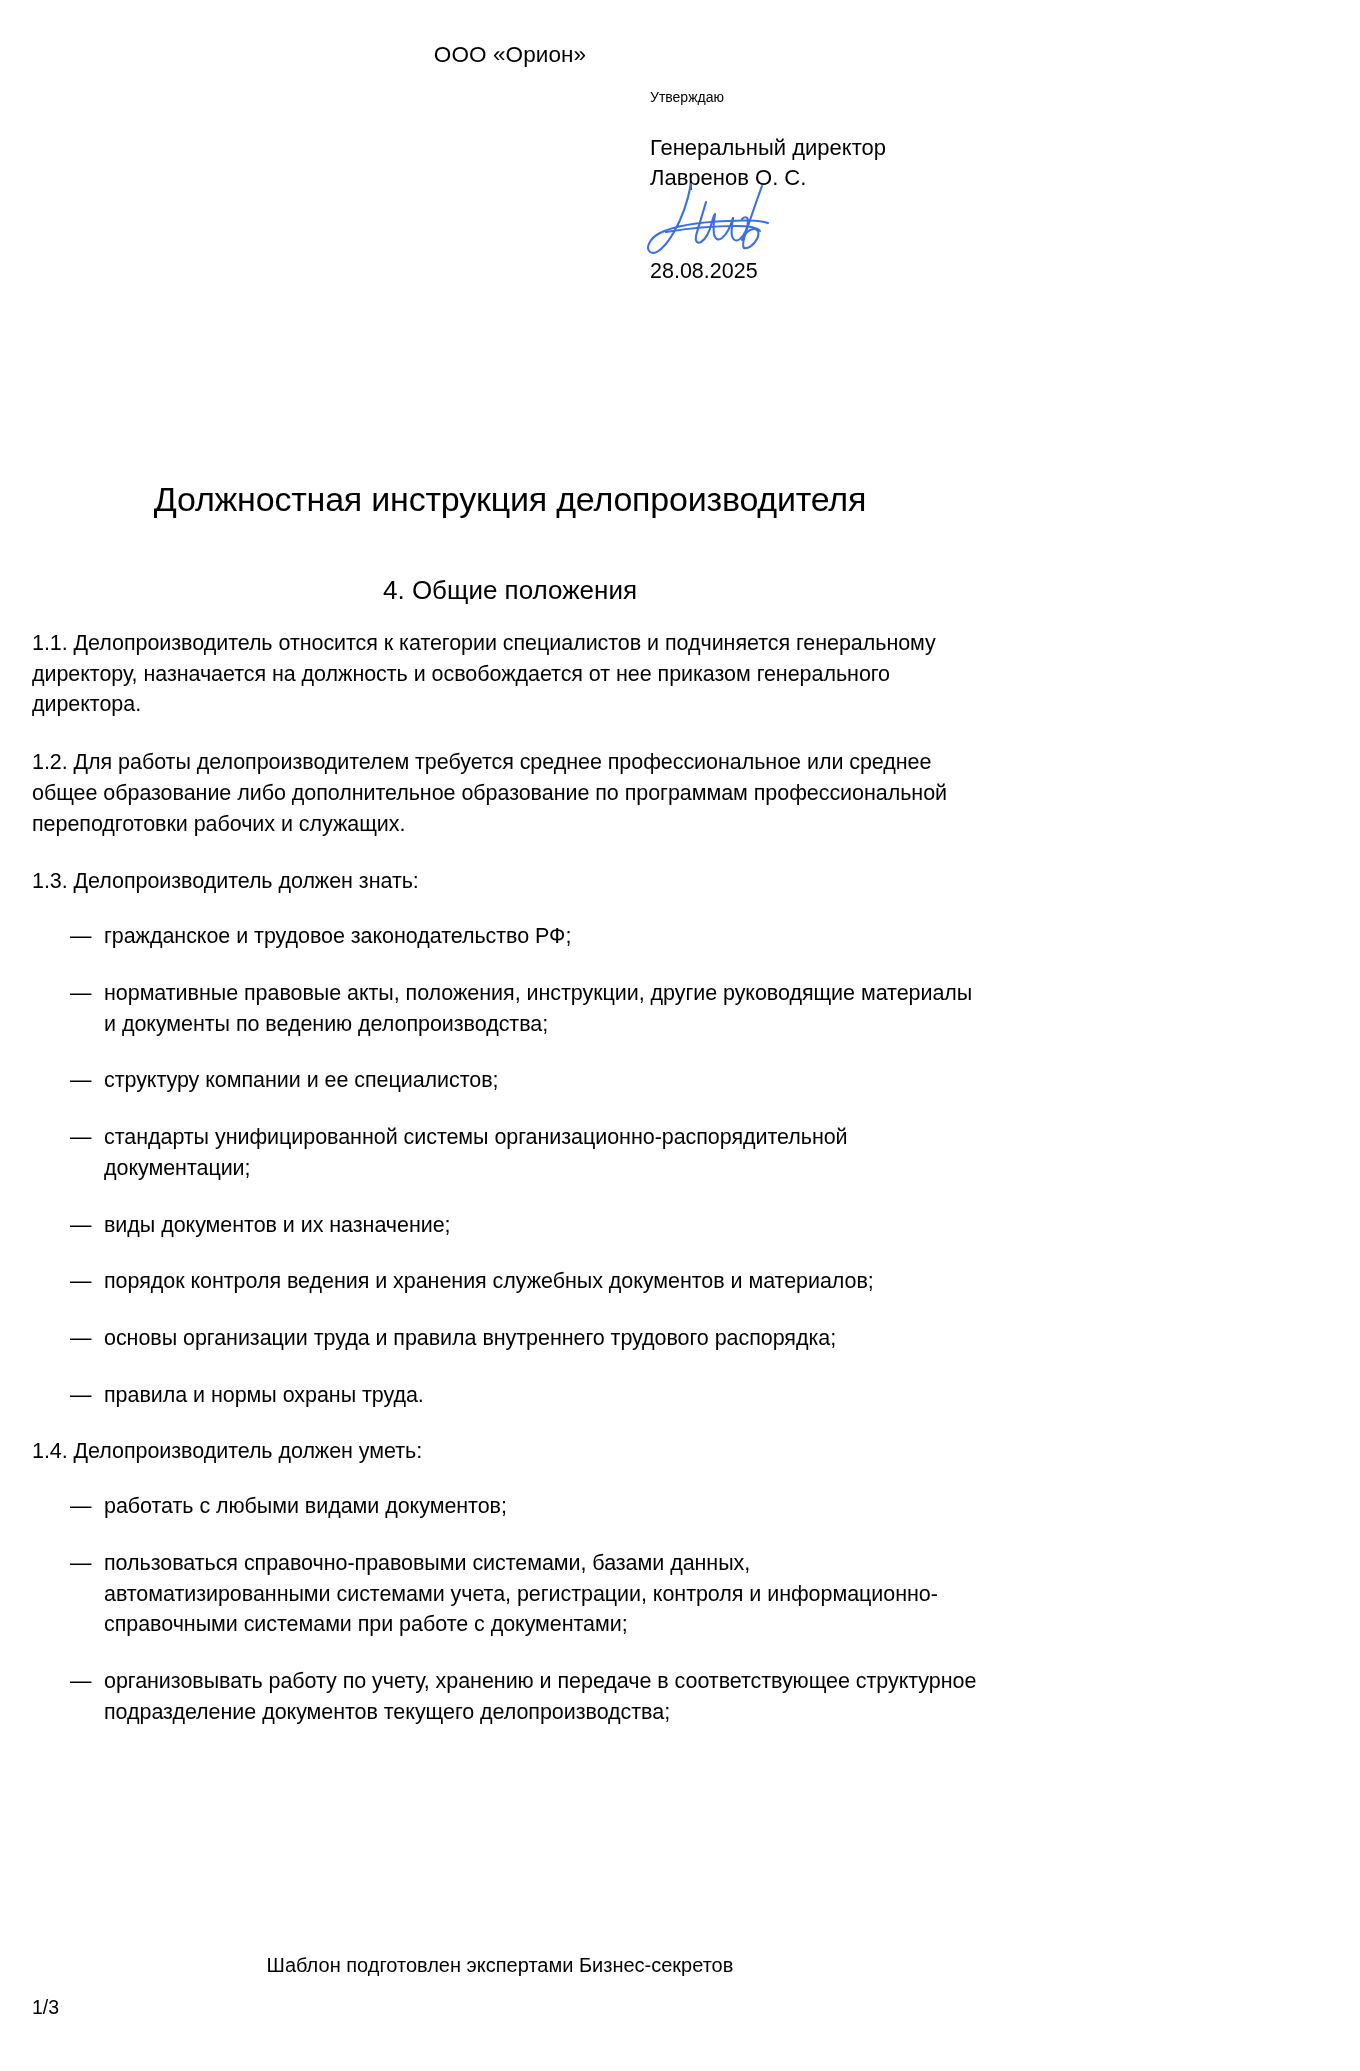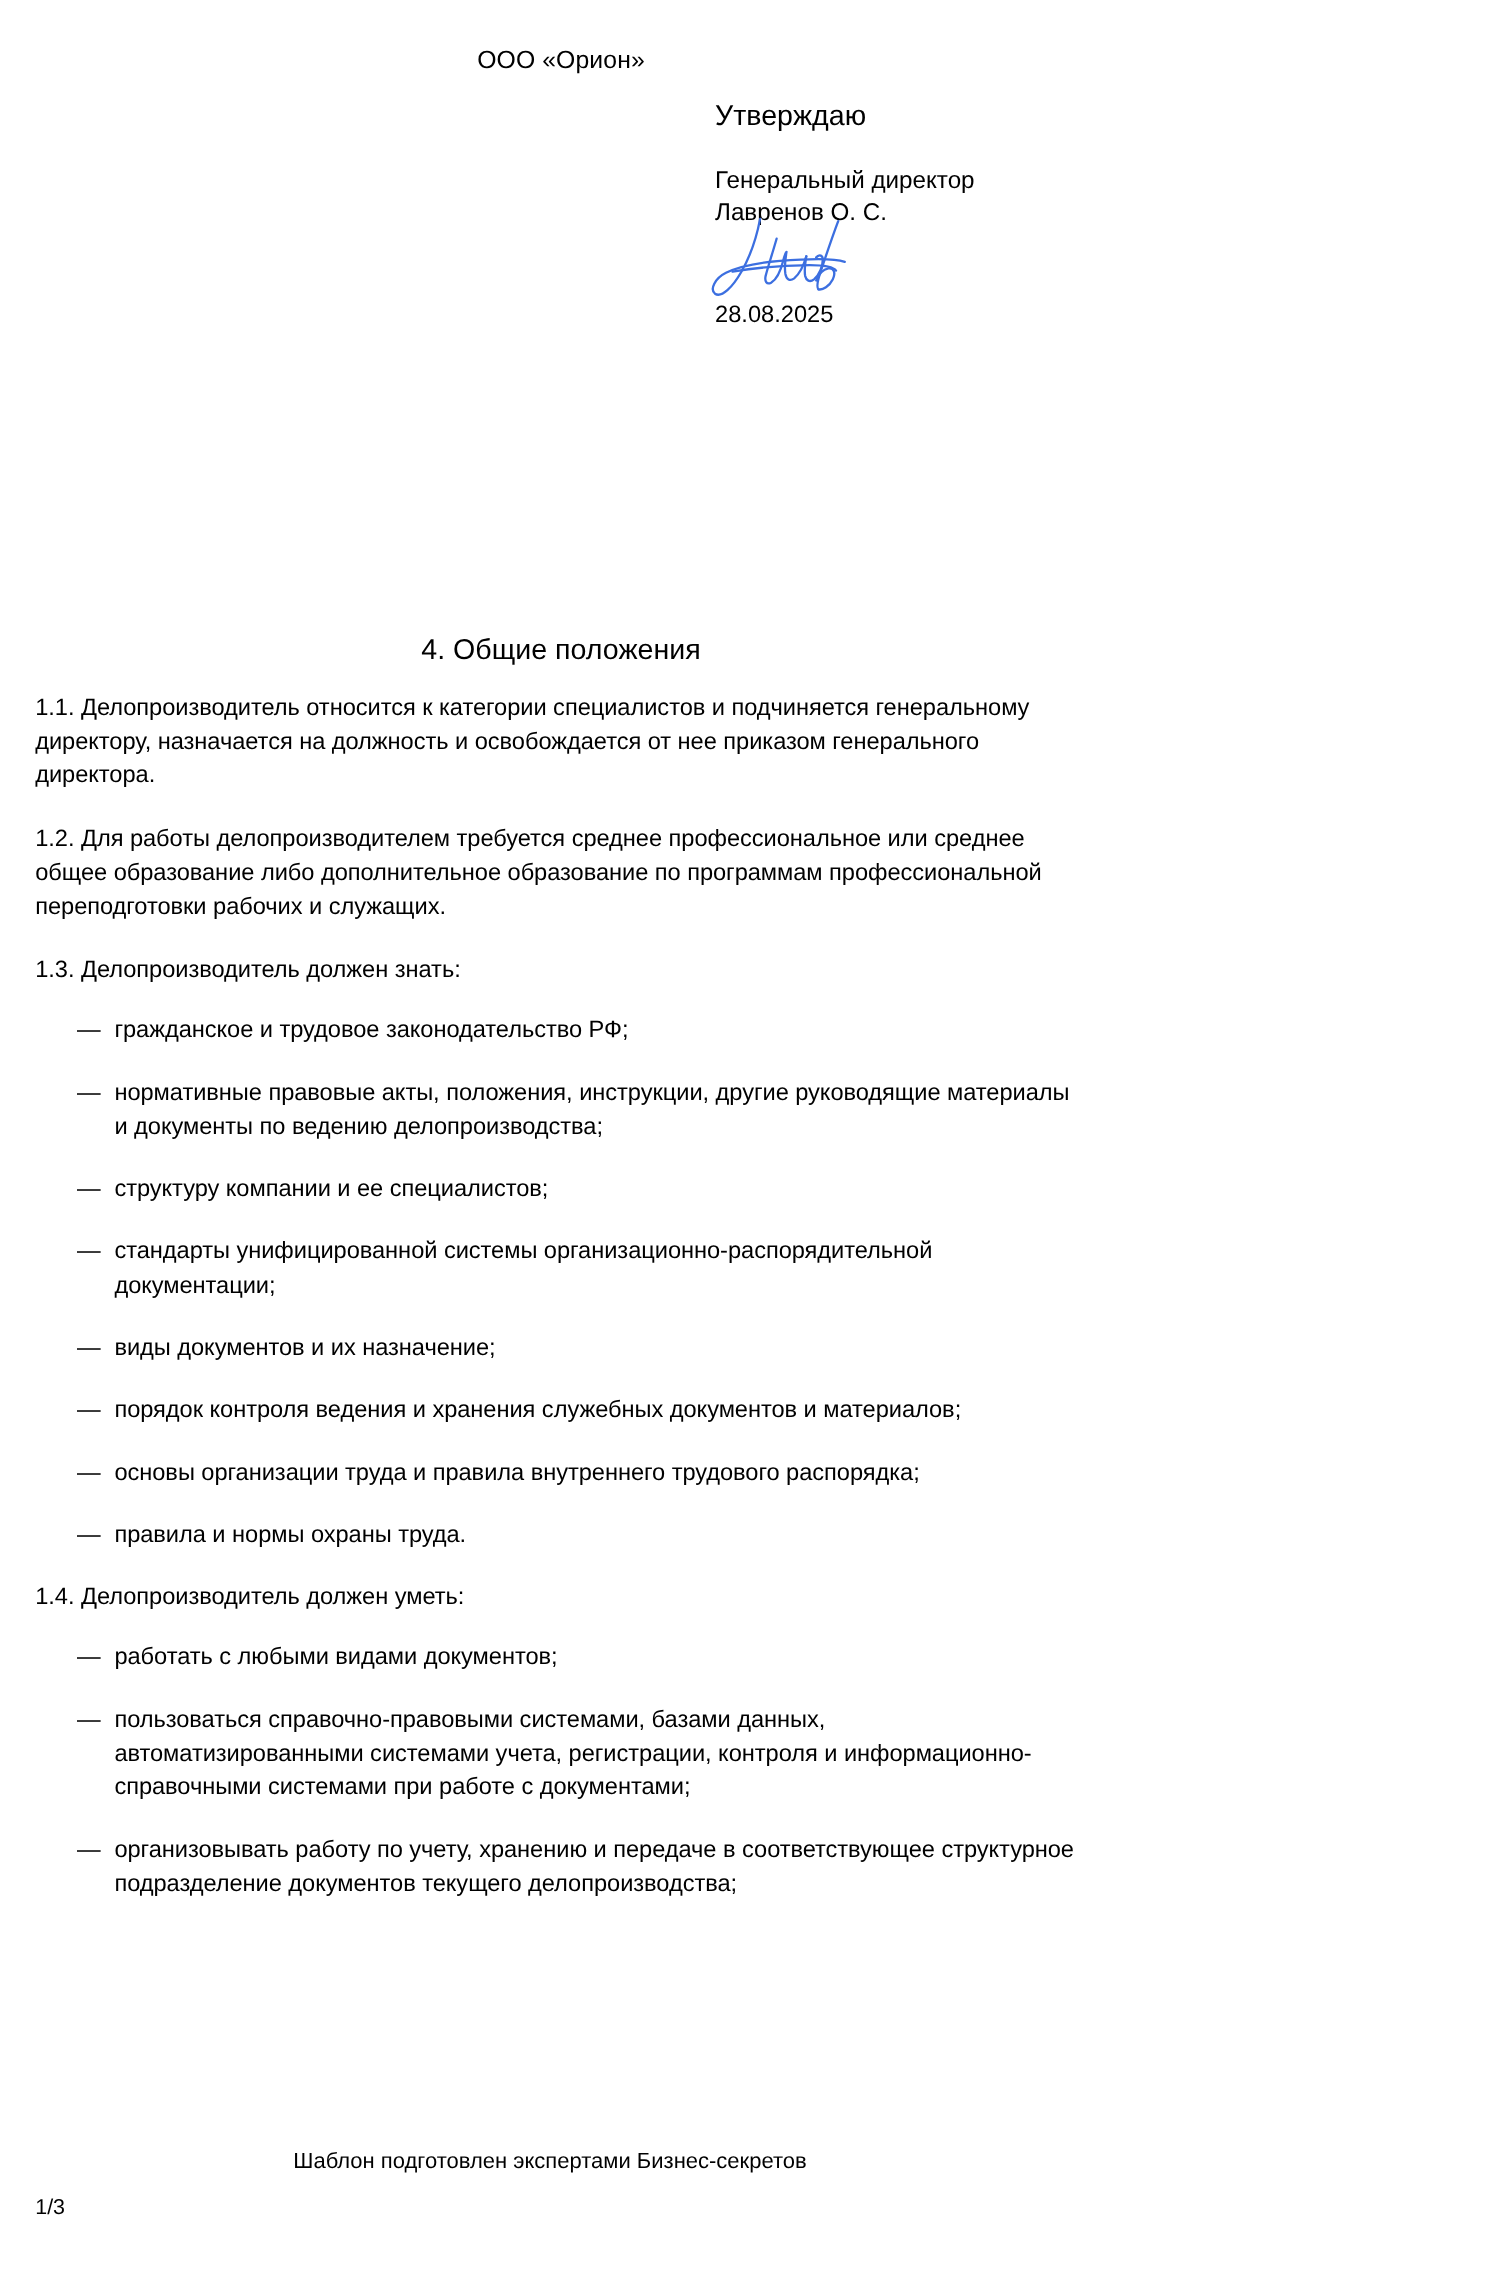--- a/index.html
+++ b/index.html
@@ -42,21 +42,21 @@
     line-height: 1.3;
     letter-spacing: 0.1px;
   }
   .approve-block {
     position: absolute;
     left: 650px;
     top: 88px;
     width: 360px;
   }
   .approve-line {
-    font-size: 26px;
+    font-size: 14px;
     line-height: 1.32;
   }
   .approve-gap {
     height: 27px;
   }
   .approver-role {
     font-size: 22px;
     line-height: 1.32;
     white-space: nowrap;
   }
@@ -188,20 +188,21 @@
             <path d="M118 4 C112 20, 106 38, 102 50 C99 59, 98 64, 100 66"></path>
             <path d="M100 66 C104 67, 110 63, 113 57 C116 51, 114 46, 109 47
                      C104 48, 100 53, 98 58"></path>
           </g>
         </svg>
       </div>
 
       <div class="sign-date">28.08.2025</div>
     </div>
 
+    <h1 class="doc-title">Должностная инструкция делопроизводителя</h1>
 
     <h2 class="section-title">4. Общие положения</h2>
 
     <div class="body">
 
       <p class="para">1.1. Делопроизводитель относится к категории специалистов и подчиняется генеральному директору, назначается на должность и освобождается от нее приказом генерального директора.</p>
 
       <p class="para">1.2. Для работы делопроизводителем требуется среднее профессиональное или среднее общее образование либо дополнительное образование по программам профессиональной переподготовки рабочих и служащих.</p>
 
       <p class="para tight">1.3. Делопроизводитель должен знать:</p>

